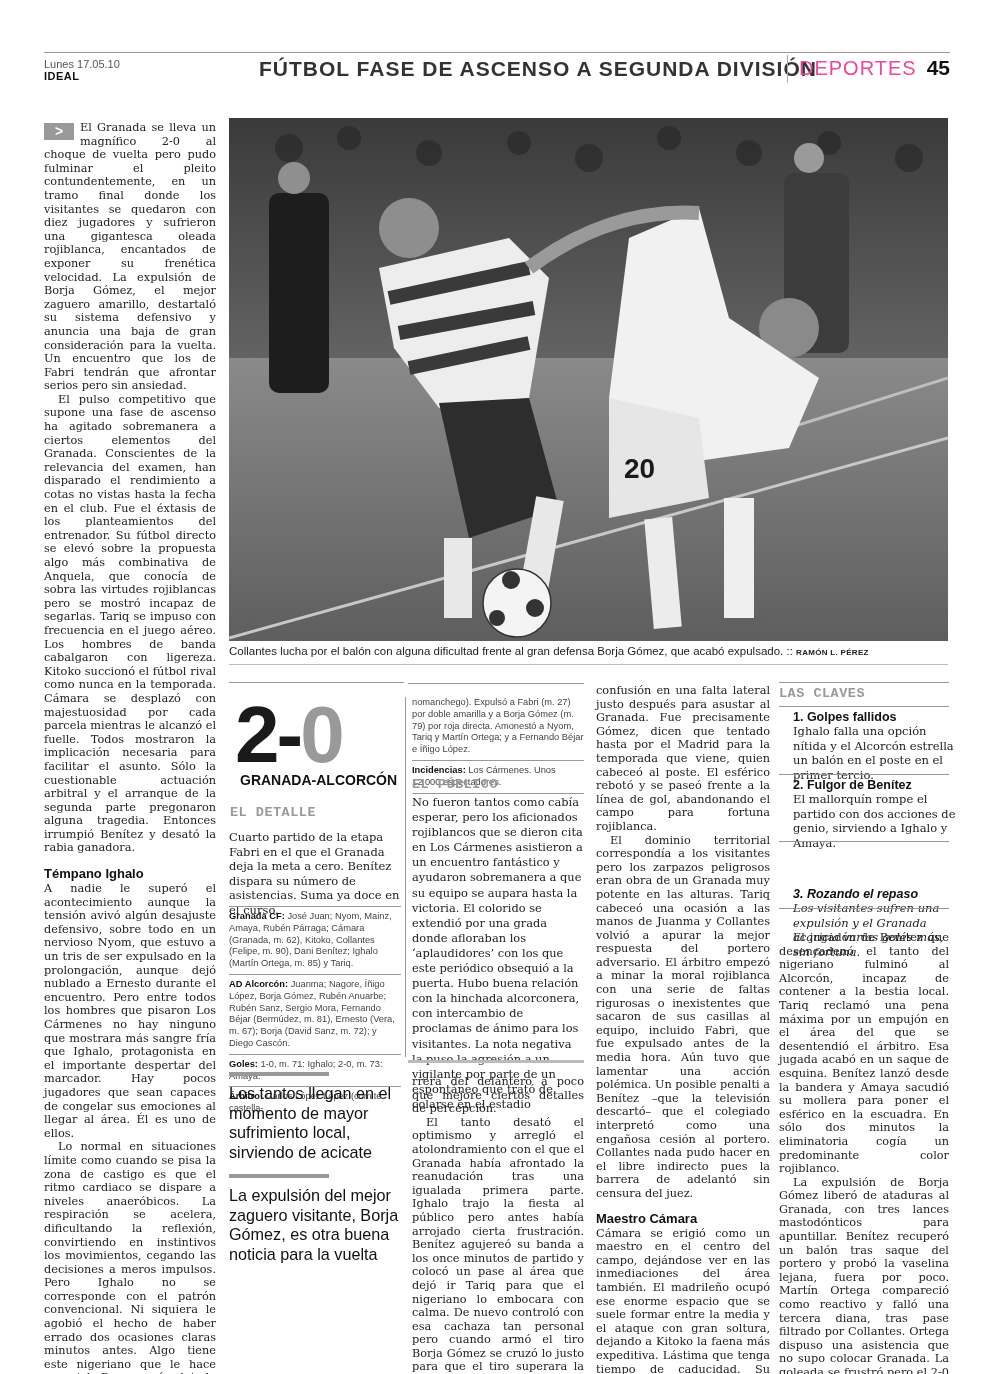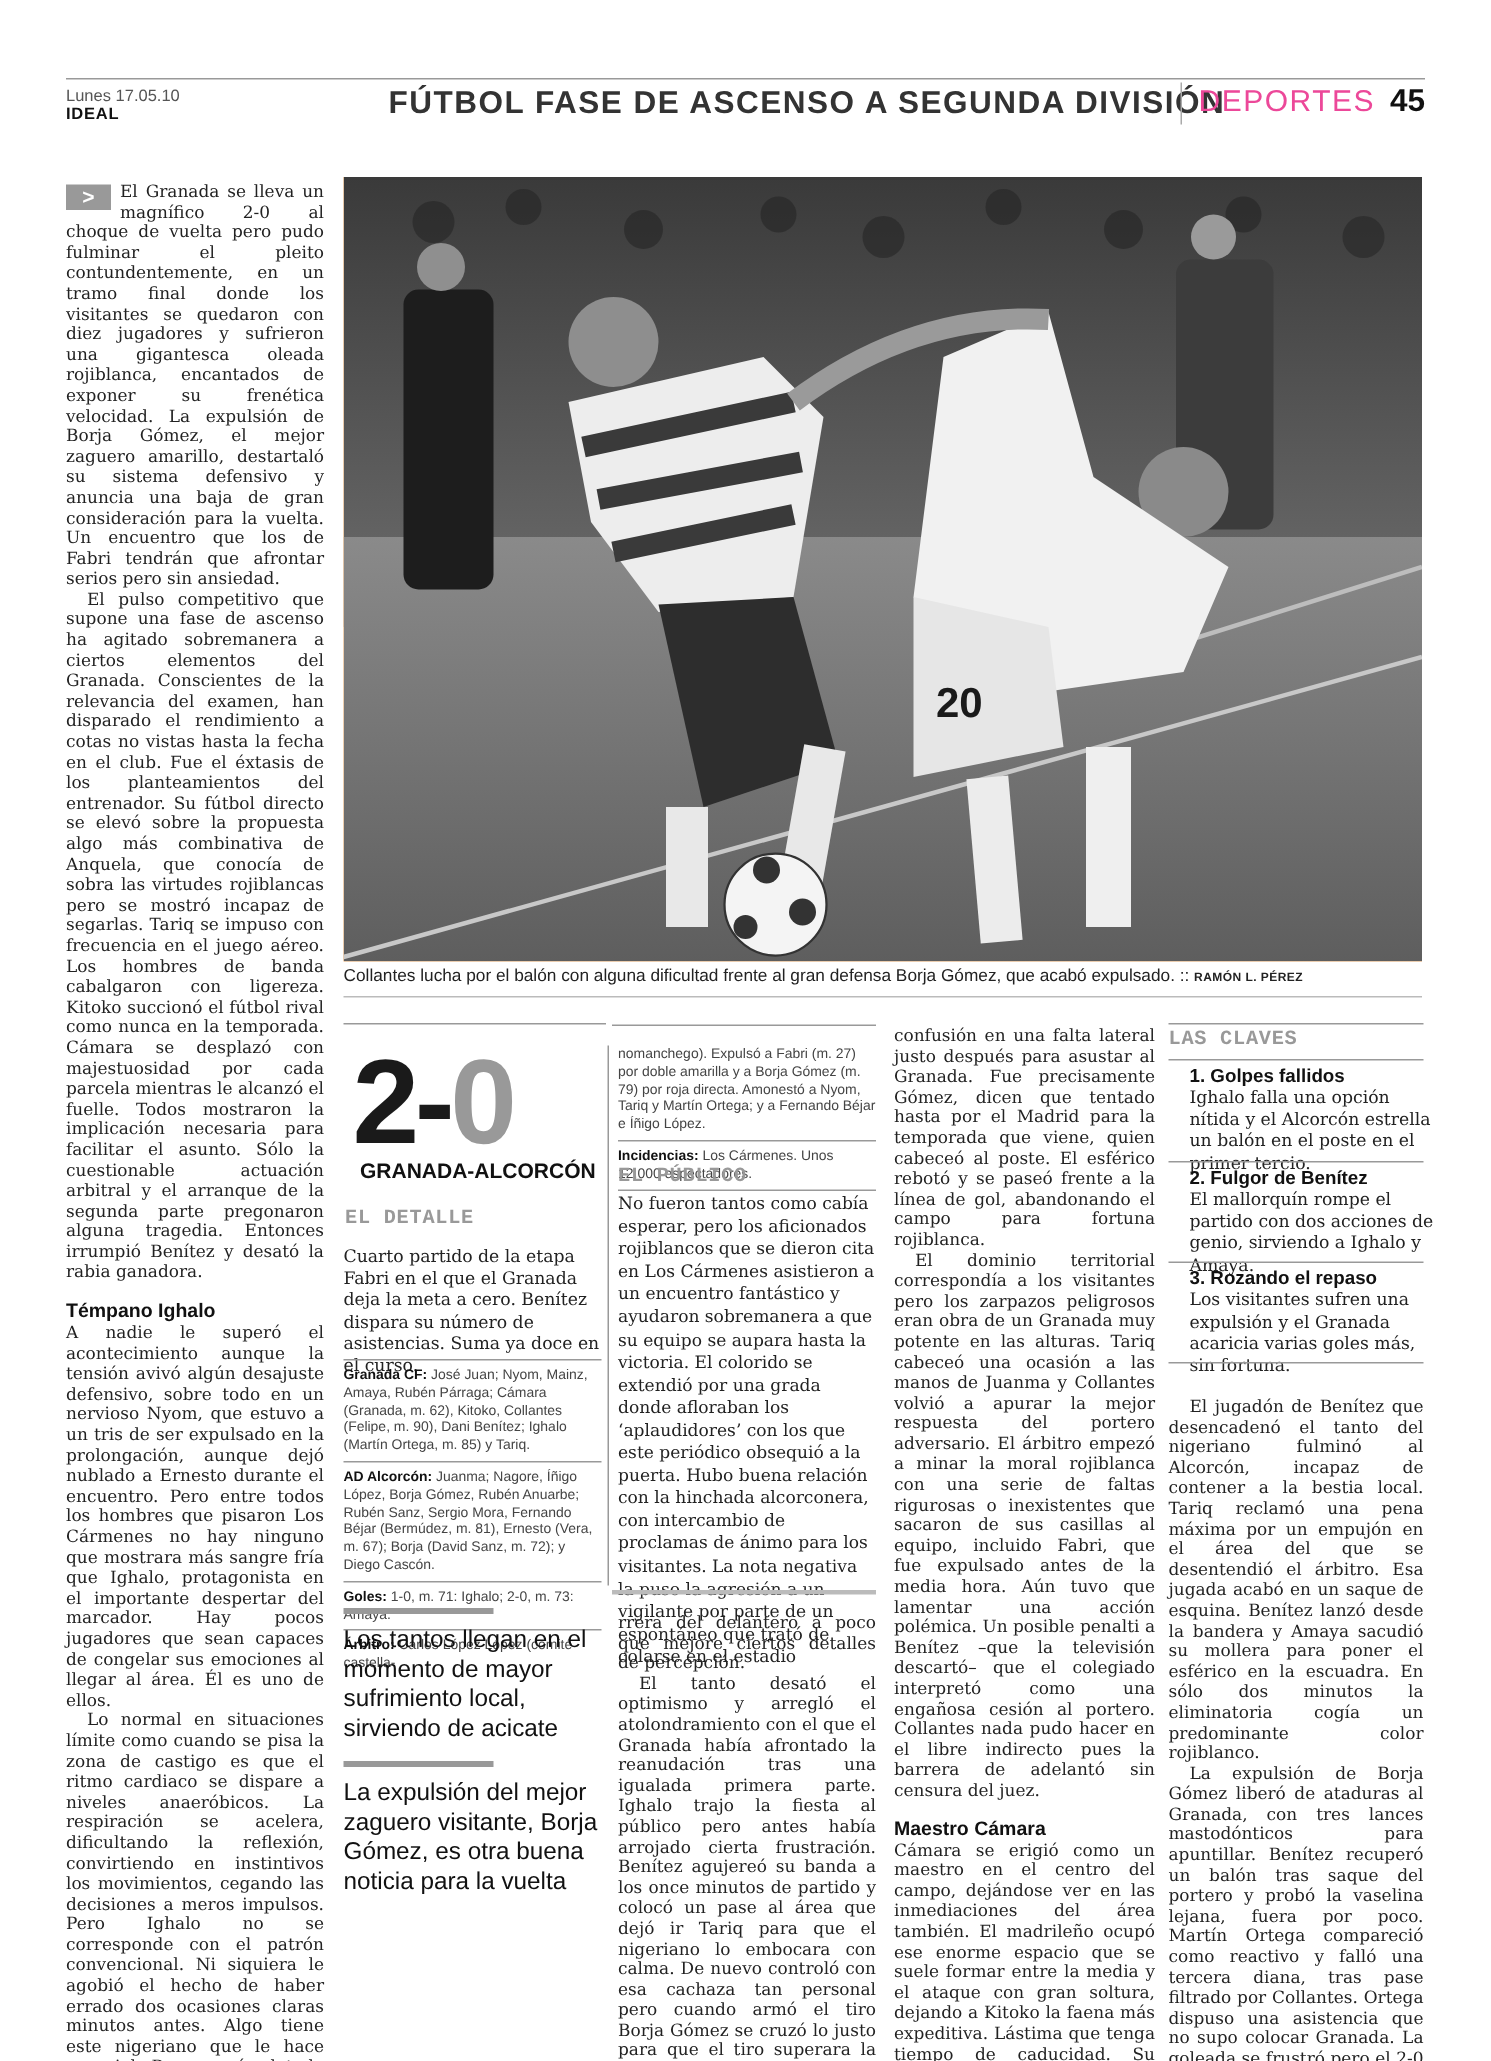--- a/index.html
+++ b/index.html
@@ -187,21 +187,21 @@
 <div class="claves-item" style="top:710px;">
   <div class="t">1. Golpes fallidos</div>
   <div class="d">Ighalo falla una opción nítida y el Alcorcón estrella un balón en el poste en el primer tercio.</div>
 </div>
 <div class="hrule" style="left:779px; top:774px; width:170px;"></div>
 <div class="claves-item" style="top:778px;">
   <div class="t">2. Fulgor de Benítez</div>
   <div class="d">El mallorquín rompe el partido con dos acciones de genio, sirviendo a Ighalo y Amaya.</div>
 </div>
 <div class="hrule" style="left:779px; top:841px; width:170px;"></div>
-<div class="claves-item" style="top:845px;">
+<div class="claves-item" style="top:887px;font-style:italic;">
   <div class="t">3. Rozando el repaso</div>
   <div class="d">Los visitantes sufren una expulsión y el Granada acaricia varias goles más, sin fortuna.</div>
 </div>
 <div class="hrule" style="left:779px; top:908px; width:170px;"></div>
 
 <div class="col" style="left:779px; top:931px; width:170px;">
   <p>El jugadón de Benítez que desencadenó el tanto del nigeriano fulminó al Alcorcón, incapaz de contener a la bestia local. Tariq reclamó una pena máxima por un empujón en el área del que se desentendió el árbitro. Esa jugada acabó en un saque de esquina. Benítez lanzó desde la bandera y Amaya sacudió su mollera para poner el esférico en la escuadra. En sólo dos minutos la eliminatoria cogía un predominante color rojiblanco.</p>
   <p>La expulsión de Borja Gómez liberó de ataduras al Granada, con tres lances mastodónticos para apuntillar. Benítez recuperó un balón tras saque del portero y probó la vaselina lejana, fuera por poco. Martín Ortega compareció como reactivo y falló una tercera diana, tras pase filtrado por Collantes. Ortega dispuso una asistencia que no supo colocar Granada. La goleada se frustró pero el 2-0 es muy lustroso. Puede ser suficiente aunque resta una batalla que se presume cruenta en Madrid.</p>
 </div>
 

